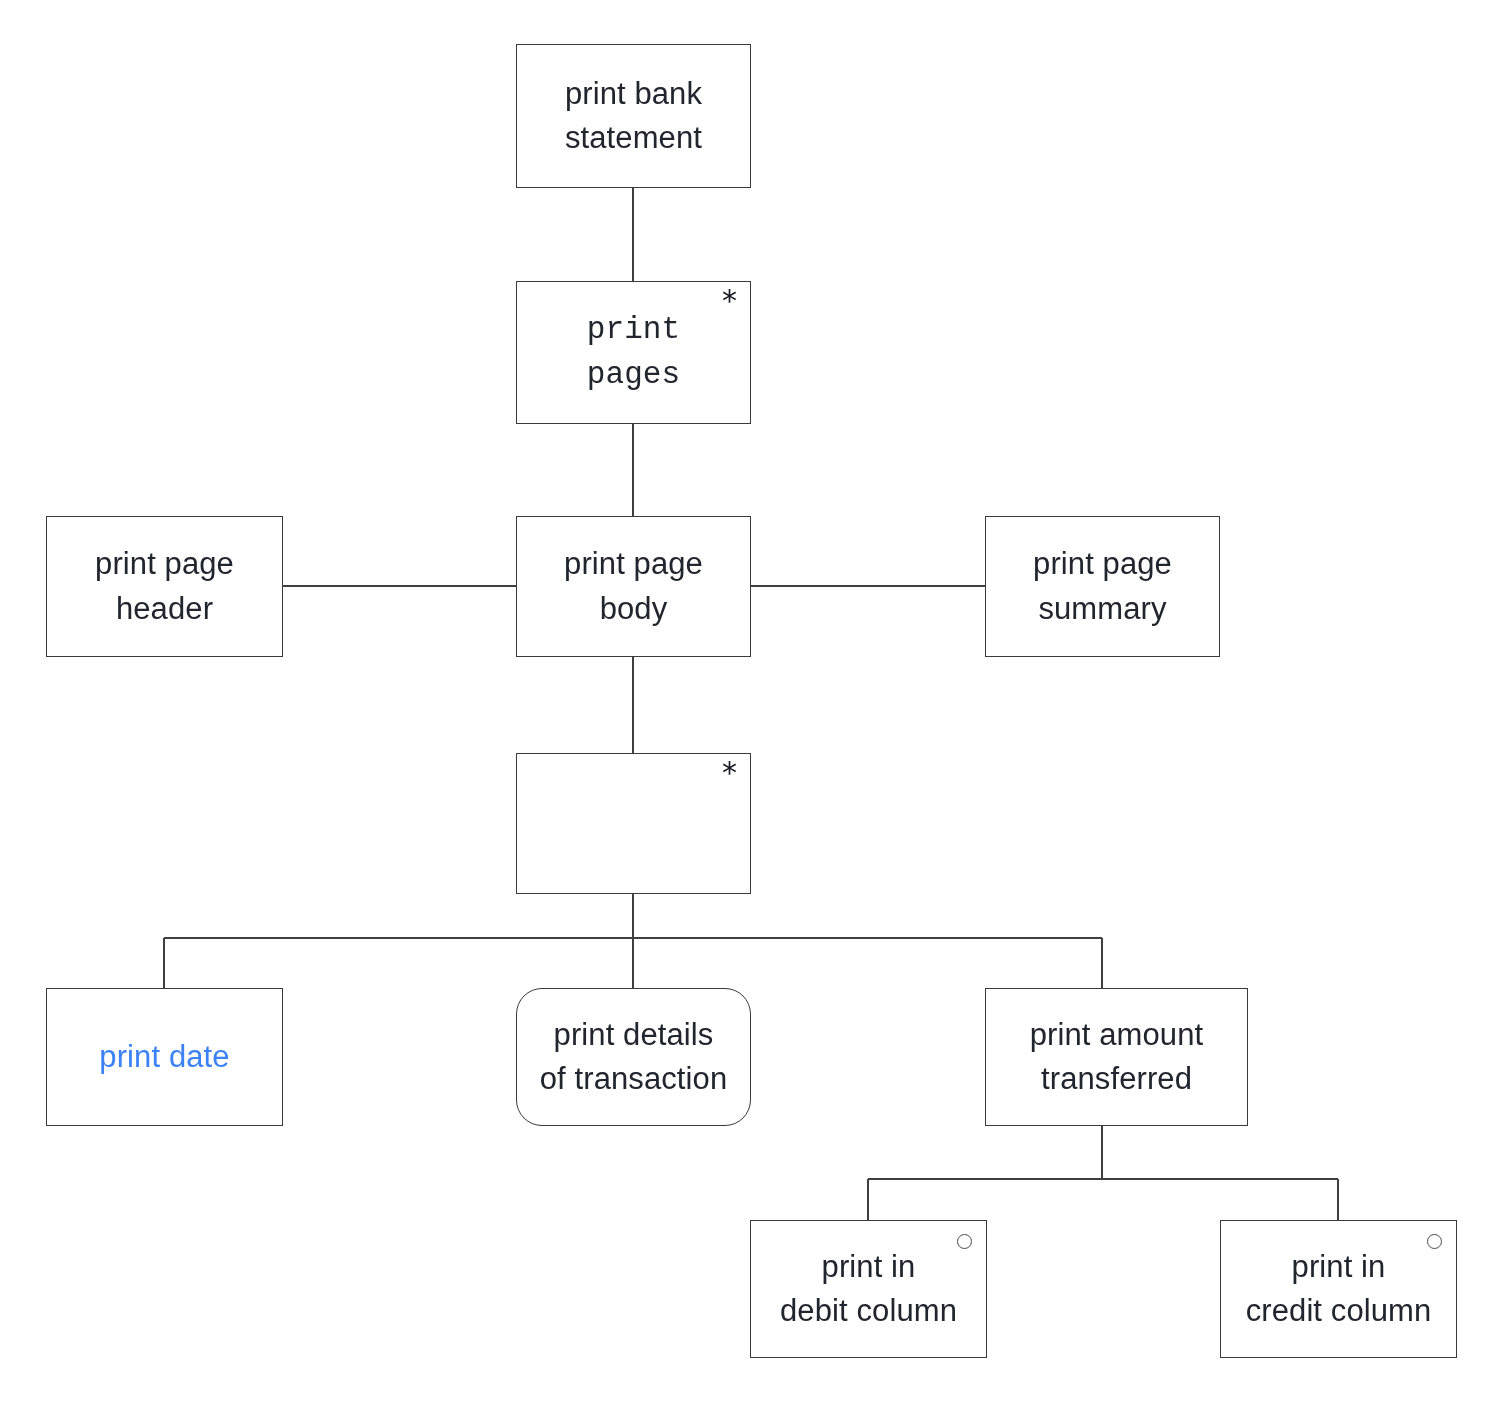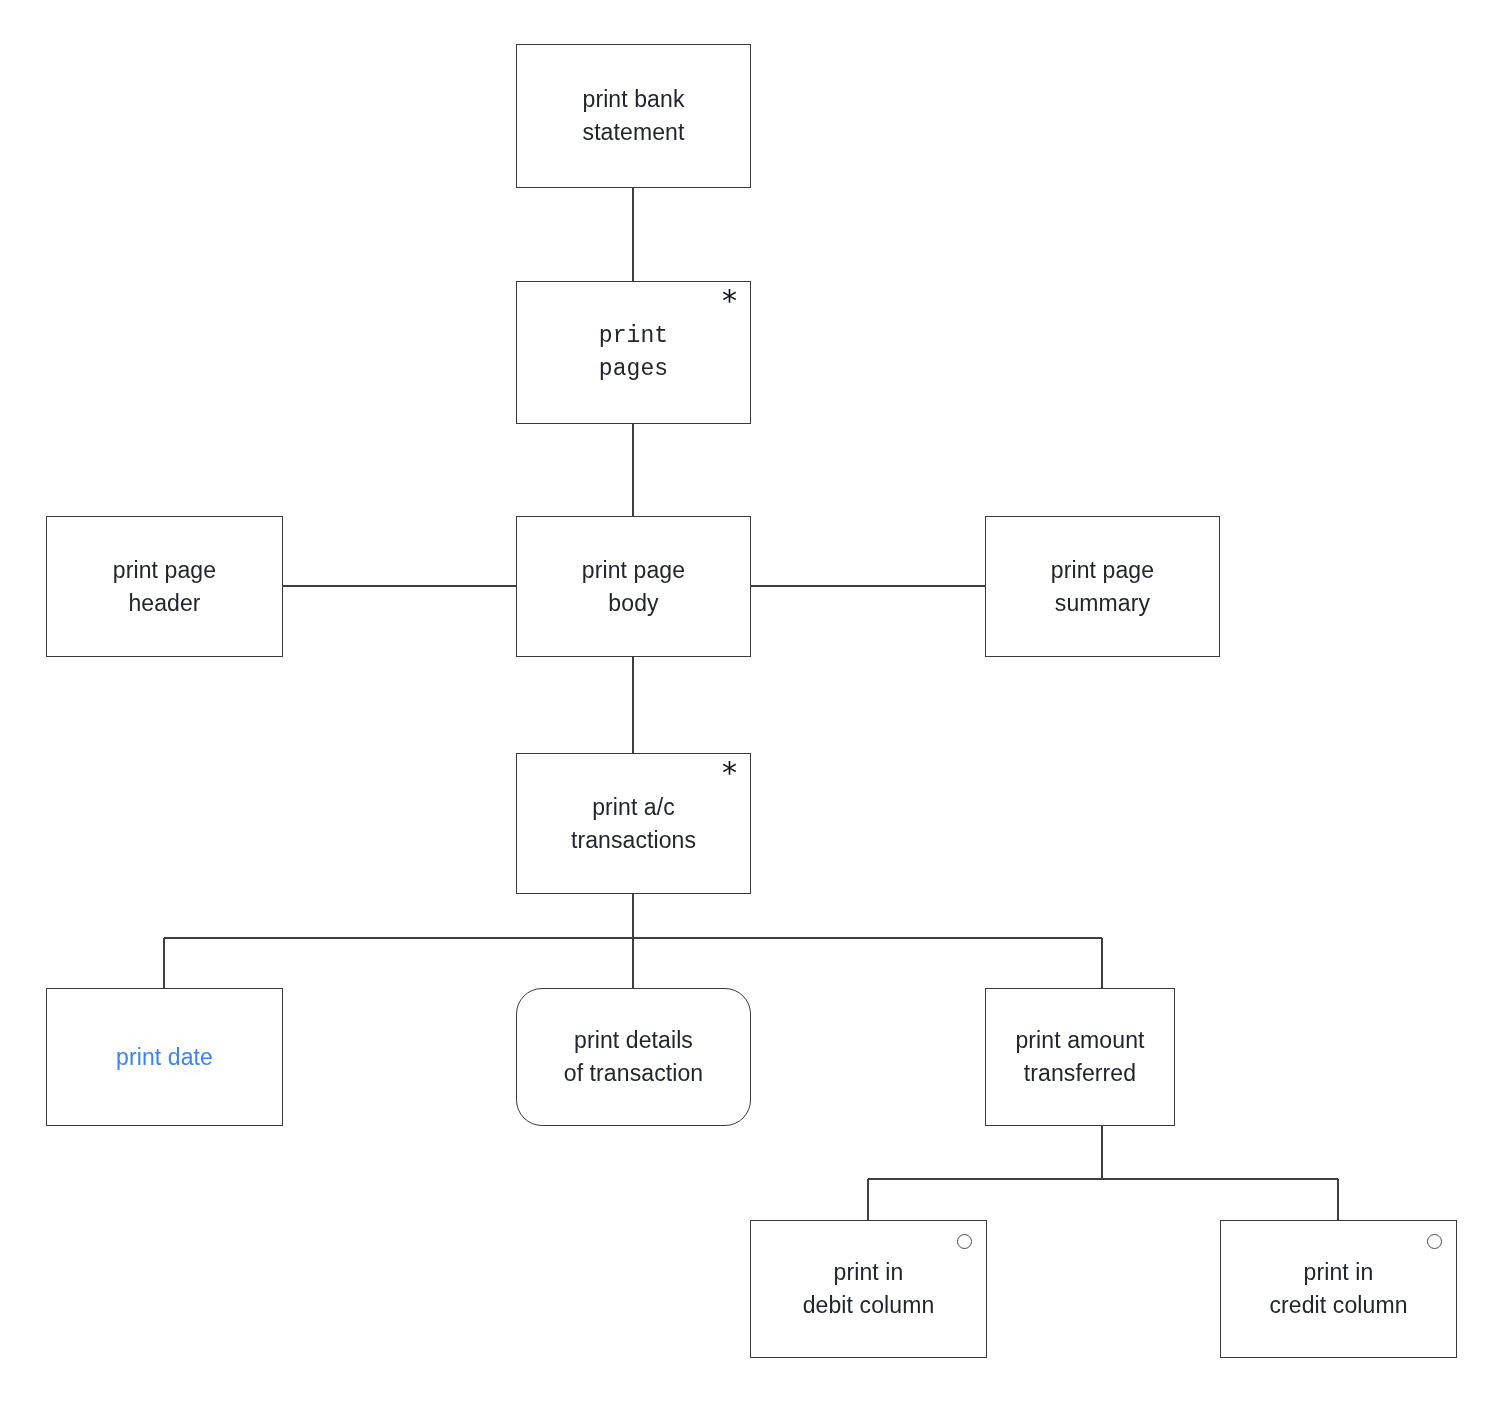--- a/index.html
+++ b/index.html
@@ -29,21 +29,21 @@
     box-sizing: border-box;
     background: #ffffff;
     border: 1.6px solid #3a3a3a;
     display: flex;
     align-items: center;
     justify-content: center;
     text-align: center;
     z-index: 2;
   }
   .node-label {
-    font-size: 23px;
+    font-size: 31px;
     line-height: 1.42;
     color: #22252e;
     letter-spacing: 0.1px;
     white-space: pre-line;
     padding: 0 6px;
   }
   .marker-iteration {
     position: absolute;
     top: 4px;
     right: 13px;
@@ -99,32 +99,30 @@
       </div>
       <div class="node" style="left: 516px; top: 516px; width: 235px; height: 141px; border-color: rgb(58, 58, 58); background: rgb(255, 255, 255);">
         <div class="node-label" style="color: rgb(34, 37, 46);">print page
 body</div>
       </div>
       <div class="node" style="left: 985px; top: 516px; width: 235px; height: 141px; border-color: rgb(58, 58, 58); background: rgb(255, 255, 255);">
         <div class="node-label" style="color: rgb(34, 37, 46);">print page
 summary</div>
       </div>
       <div class="node" style="left: 516px; top: 753px; width: 235px; height: 141px; border-color: rgb(58, 58, 58); background: rgb(255, 255, 255);">
-        <div class="node-label" style="color: rgb(34, 37, 46);">print a/c
-transactions</div>
         <span class="marker-iteration">*</span>
       </div>
       <div class="node" style="left: 46px; top: 988px; width: 237px; height: 138px; border-color: rgb(58, 58, 58); background: rgb(255, 255, 255);">
         <div class="node-label" style="color: #3b82f6;">print date</div>
       </div>
       <div class="node" style="left: 516px; top: 988px; width: 235px; height: 138px; border-color: rgb(58, 58, 58); background: rgb(255, 255, 255); border-radius: 26px;">
         <div class="node-label" style="color: rgb(34, 37, 46);">print details
 of transaction</div>
       </div>
-      <div class="node" style="left: 985px; top: 988px; width: 190px; height: 138px; border-color: rgb(58, 58, 58); background: rgb(255, 255, 255);">
+      <div class="node" style="left: 985px; top: 988px; width: 263px; height: 138px; border-color: rgb(58, 58, 58); background: rgb(255, 255, 255);">
         <div class="node-label" style="color: rgb(34, 37, 46);">print amount
 transferred</div>
       </div>
       <div class="node" style="left: 750px; top: 1220px; width: 237px; height: 138px; border-color: rgb(58, 58, 58); background: rgb(255, 255, 255);">
         <div class="node-label" style="color: rgb(34, 37, 46);">print in
 debit column</div>
         <span class="marker-selection"></span>
       </div>
       <div class="node" style="left: 1220px; top: 1220px; width: 237px; height: 138px; border-color: rgb(58, 58, 58); background: rgb(255, 255, 255);">
         <div class="node-label" style="color: rgb(34, 37, 46);">print in

